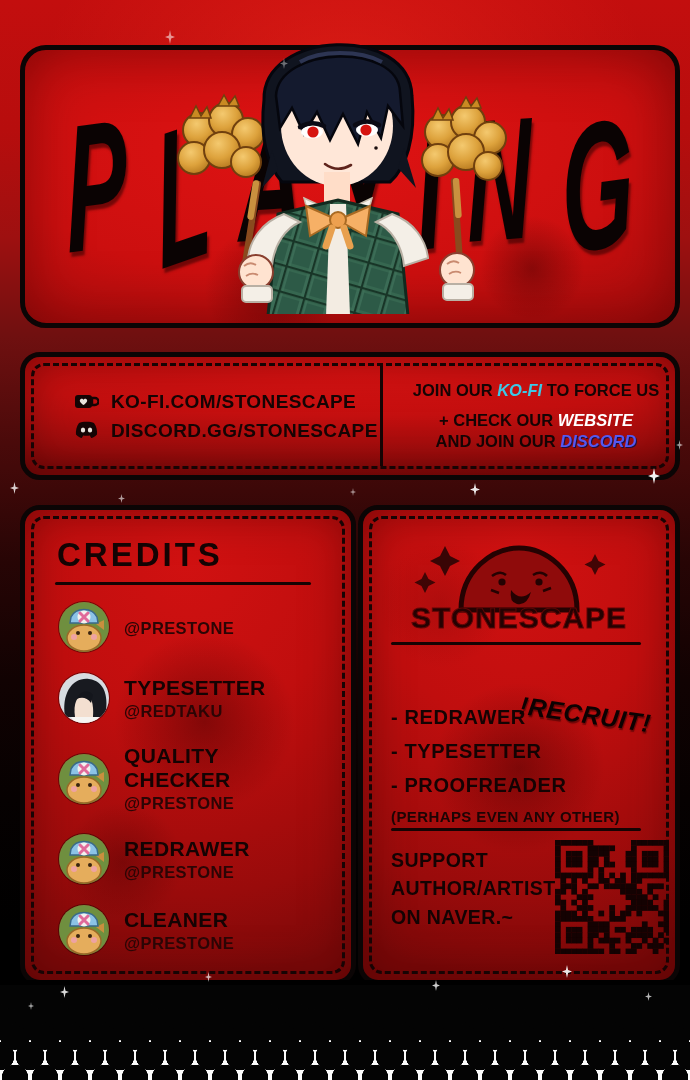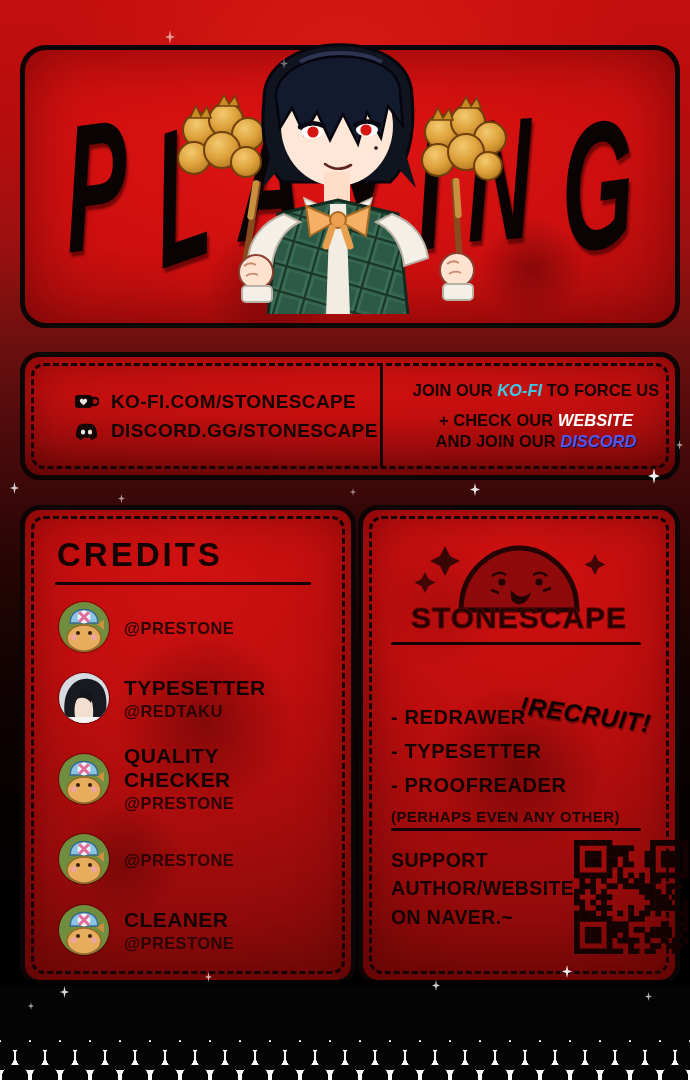--- a/index.html
+++ b/index.html
@@ -31,21 +31,21 @@
     transform:scale(.82,1.62) rotate(-4deg);text-shadow:2px 3px 2px rgba(40,0,0,.55);}
   .banner-title .bl:nth-child(even){transform:scale(.78,1.72) rotate(-9deg) translateY(5px);}
   .banner-title .bl:nth-child(3n){transform:scale(.8,1.55) rotate(-2deg) translateY(-4px);}
   .char-wrap{position:absolute;left:0;top:0;width:690px;height:314px;overflow:hidden;z-index:4;pointer-events:none;}
 
   
   .links-box{left:20px;top:352px;width:650px;height:118px;}
   .links-inner{position:absolute;inset:9px;display:flex;}
   .links-col{width:349px;border-right:3px solid #150303;display:flex;flex-direction:column;
     justify-content:center;gap:7px;padding-left:40px;box-sizing:border-box;}
-  .link-row{display:flex;align-items:flex-end;gap:12px;color:#150404;font-weight:bold;
+  .link-row{display:flex;align-items:flex-start;gap:12px;color:#150404;font-weight:bold;
     font-size:19px;letter-spacing:.4px;cursor:pointer;}
   .link-row svg{flex:0 0 auto;}
   .promo-col{flex:1;display:flex;flex-direction:column;justify-content:center;gap:9px;
     text-align:center;color:#150404;font-weight:bold;font-size:16.5px;line-height:1.28;padding:0 6px;margin-left:23px;}
   .cyan{font-style:italic;cursor:pointer;}
   .white{font-style:italic;cursor:pointer;}
   .blue{font-style:italic;cursor:pointer;text-shadow:1px 1px 0 #1a1040;}
 
   
   .credits-box{left:20px;top:505px;width:326px;height:470px;
@@ -310,20 +310,21 @@
           <div class="credit-role">QUALITY CHECKER</div>
           <div class="credit-handle">@PRESTONE</div>
         </span>
       </div>
 
       <div class="credit-item">
         <span class="avatar"><svg width="50" height="50">
               <use href="#av-chopper"></use>
             </svg></span>
         <span class="credit-txt">
+          <div class="credit-role">REDRAWER</div>
           <div class="credit-handle">@PRESTONE</div>
         </span>
       </div>
 
       <div class="credit-item">
         <span class="avatar"><svg width="50" height="50">
               <use href="#av-chopper"></use>
             </svg></span>
         <span class="credit-txt">
           <div class="credit-role">CLEANER</div>
@@ -362,21 +363,21 @@
       <div class="recruit-item">- TYPESETTER</div>
       <div class="recruit-item">- PROOFREADER</div>
       <div class="recruit-note">(PERHAPS EVEN ANY OTHER)</div>
     </div>
 
     <div class="hr recruit-rule2"></div>
 
     <div class="support-area">
       <div class="support-txt">
         <div>SUPPORT</div>
-        <div>AUTHOR/WEBSITE</div>
+        <div>AUTHOR/ARTIST</div>
         <div>ON NAVER.~</div>
       </div>
       <svg class="qr" id="qr-svg" width="114" height="114" viewBox="0 0 114 114">
           <rect x="0.0" y="0.0" width="5.728571428571429" height="5.728571428571429" fill="#140202"></rect>
           <rect x="5.4" y="0.0" width="5.728571428571429" height="5.728571428571429" fill="#140202"></rect>
           <rect x="10.9" y="0.0" width="5.728571428571429" height="5.728571428571429" fill="#140202"></rect>
           <rect x="16.3" y="0.0" width="5.728571428571429" height="5.728571428571429" fill="#140202"></rect>
           <rect x="21.7" y="0.0" width="5.728571428571429" height="5.728571428571429" fill="#140202"></rect>
           <rect x="27.1" y="0.0" width="5.728571428571429" height="5.728571428571429" fill="#140202"></rect>
           <rect x="32.6" y="0.0" width="5.728571428571429" height="5.728571428571429" fill="#140202"></rect>

